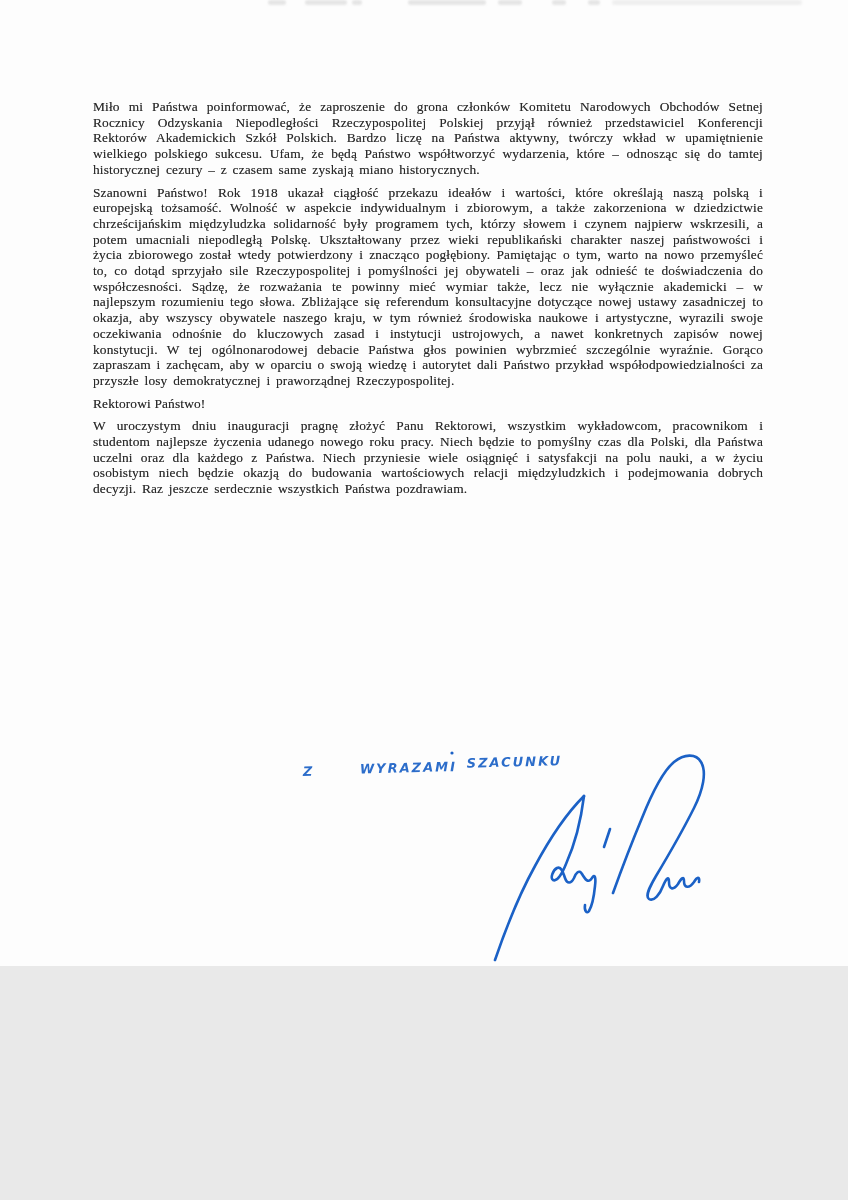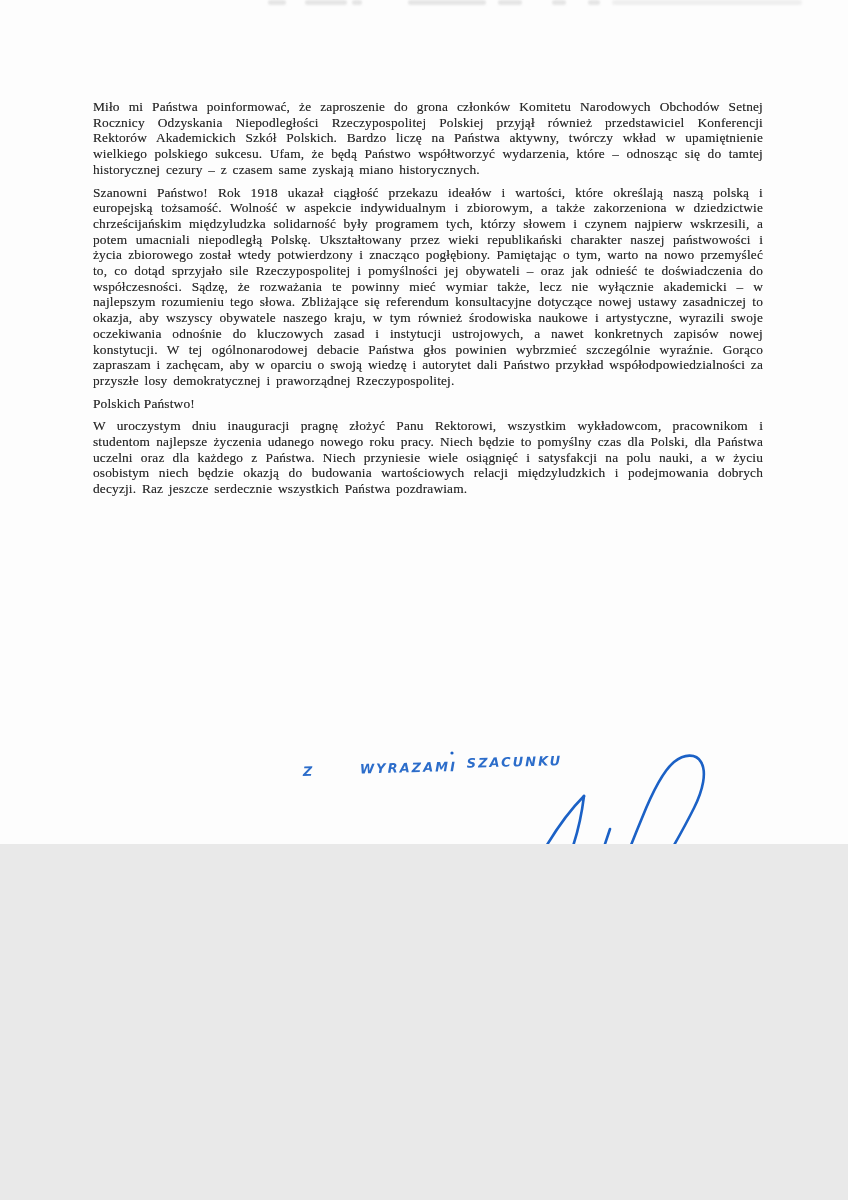--- a/index.html
+++ b/index.html
@@ -3,21 +3,21 @@
 <meta charset="utf-8">
 <style>
   :root{
     --ink:#1b61c6;
     --text-color:#2b2b2b;
     --page-bg:#fdfdfd;
   }
   html,body{margin:0;padding:0;background:#e9e9e9;}
   .page{
     position:relative;
-    width:848px;height:844px;
+    width:848px;height:966px;
     background:var(--page-bg);
     overflow:hidden;
     font-family:"Liberation Serif", serif;
   }
   
   .letter-body{
     position:absolute;
     left:93px;top:99px;width:670px;
     color:var(--text-color);
   }
@@ -91,21 +91,21 @@
     <div class="scan-seg s4"></div>
     <div class="scan-seg s5"></div>
     <div class="scan-seg s6"></div>
     <div class="scan-seg s7"></div>
     <div class="scan-seg s8"></div>
   </div>
 
   <div class="letter-body">
     <p>Miło mi Państwa poinformować, że zaproszenie do grona członków Komitetu Narodowych Obchodów Setnej Rocznicy Odzyskania Niepodległości Rzeczypospolitej Polskiej przyjął również przedstawiciel Konferencji Rektorów Akademickich Szkół Polskich. Bardzo liczę na Państwa aktywny, twórczy wkład w upamiętnienie wielkiego polskiego sukcesu. Ufam, że będą Państwo współtworzyć wydarzenia, które – odnosząc się do tamtej historycznej cezury – z czasem same zyskają miano historycznych.</p>
     <p>Szanowni Państwo! Rok 1918 ukazał ciągłość przekazu ideałów i wartości, które określają naszą polską i europejską tożsamość. Wolność w aspekcie indywidualnym i zbiorowym, a także zakorzeniona w dziedzictwie chrześcijańskim międzyludzka solidarność były programem tych, którzy słowem i czynem najpierw wskrzesili, a potem umacniali niepodległą Polskę. Ukształtowany przez wieki republikański charakter naszej państwowości i życia zbiorowego został wtedy potwierdzony i znacząco pogłębiony. Pamiętając o tym, warto na nowo przemyśleć to, co dotąd sprzyjało sile Rzeczypospolitej i pomyślności jej obywateli – oraz jak odnieść te doświadczenia do współczesności. Sądzę, że rozważania te powinny mieć wymiar także, lecz nie wyłącznie akademicki – w najlepszym rozumieniu tego słowa. Zbliżające się referendum konsultacyjne dotyczące nowej ustawy zasadniczej to okazja, aby wszyscy obywatele naszego kraju, w tym również środowiska naukowe i artystyczne, wyrazili swoje oczekiwania odnośnie do kluczowych zasad i instytucji ustrojowych, a nawet konkretnych zapisów nowej konstytucji. W tej ogólnonarodowej debacie Państwa głos powinien wybrzmieć szczególnie wyraźnie. Gorąco zapraszam i zachęcam, aby w oparciu o swoją wiedzę i autorytet dali Państwo przykład współodpowiedzialności za przyszłe losy demokratycznej i praworządnej Rzeczypospolitej.</p>
-    <p class="salutation">Polskich Państwo!</p>
+    <p class="salutation">Rektorowi Państwo!</p>
     <p>W uroczystym dniu inauguracji pragnę złożyć Panu Rektorowi, wszystkim wykładowcom, pracownikom i studentom najlepsze życzenia udanego nowego roku pracy. Niech będzie to pomyślny czas dla Polski, dla Państwa uczelni oraz dla każdego z Państwa. Niech przyniesie wiele osiągnięć i satysfakcji na polu nauki, a w życiu osobistym niech będzie okazją do budowania wartościowych relacji międzyludzkich i podejmowania dobrych decyzji. Raz jeszcze serdecznie wszystkich Państwa pozdrawiam.</p>
   </div>
 
   <svg class="ink-layer" viewBox="0 0 848 1200" aria-hidden="true">
 
     <text class="hand-text" transform="rotate(-1.5 303 776)">
       <tspan x="303" y="776">Z</tspan>
       <tspan x="360" y="775">wyrazami</tspan>
       <tspan x="467" y="772">szacunku</tspan>
     </text>

